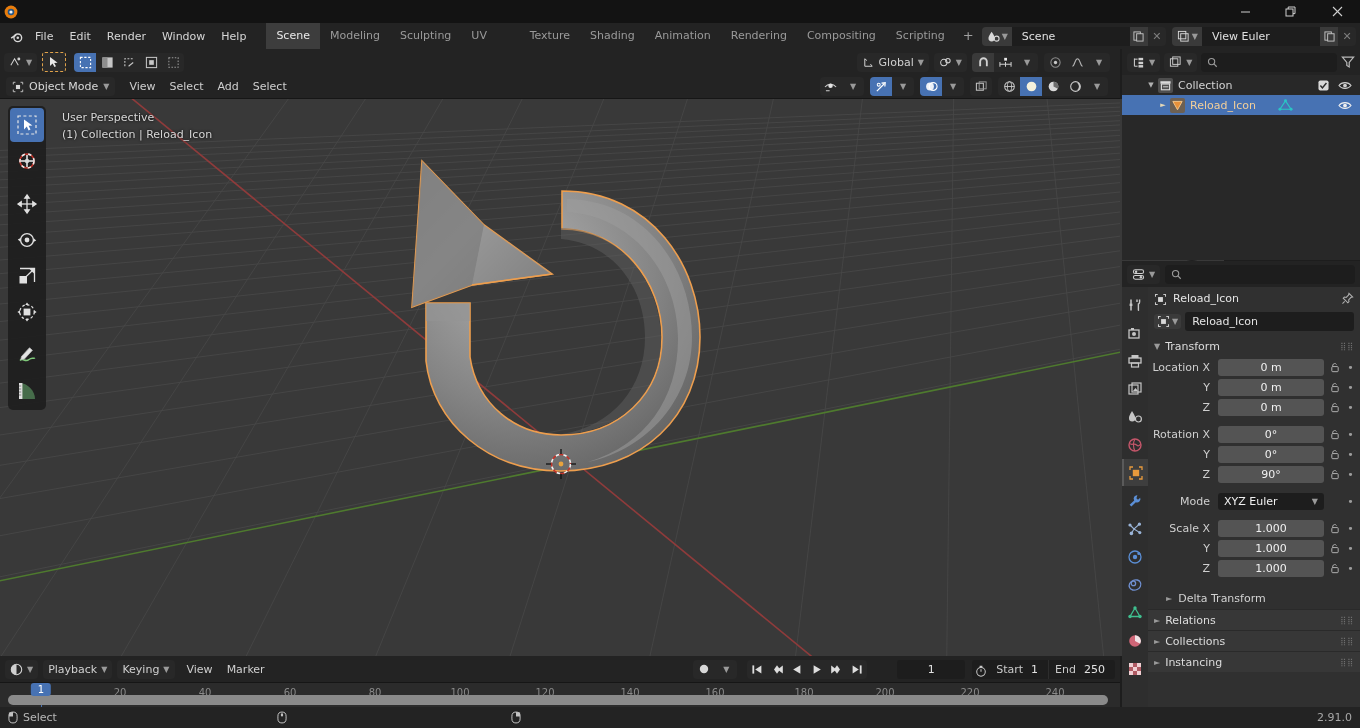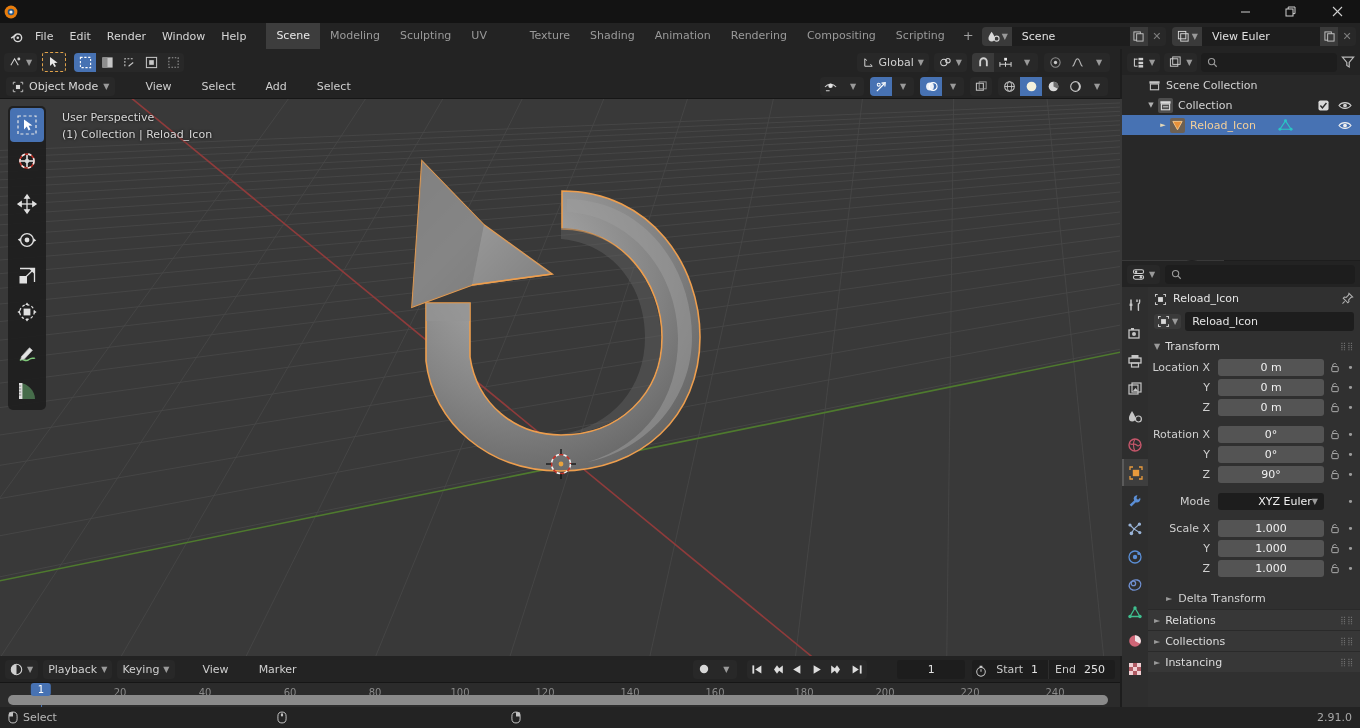--- a/index.html
+++ b/index.html
@@ -74,21 +74,21 @@
   .grp .seg.on { background: #4772b3; color: #fff; }
   .dd {
     display:flex; align-items:center; gap:4px; background:#282828; border-radius:4px;
     height:19px; padding: 0 5px; color:#d0d0d0; font-size:11px; margin-right: 5px;
   }
   .caret { font-size: 8px; color: #9a9a9a; }
   .mode-dd {
     display:flex; align-items:center; gap:5px; background:#282828; border-radius:4px;
     height:19px; padding:0 6px; margin-right:7px; font-size:11px; color:#d8d8d8;
   }
-  .menu2 { padding: 2px 7px; font-size: 11px; color: #cfcfcf; border-radius:3px;margin-left:16px; }
+  .menu2 { padding: 2px 7px; font-size: 11px; color: #cfcfcf; border-radius:3px; }
 
   
   .vp-canvas {
     position: absolute; left: 0; top: 50px; width: 1224px; height: 557px;
     background: #393939; overflow: hidden;
   }
   .vp-overlay-text {
     position: absolute; left: 62px; top: 10px; font-size: 11px; color: #d7d7d7;
     line-height: 17px; text-shadow: 0 0 3px #000;
   }
@@ -891,30 +891,20 @@
         <span title=""></span>
       </div>
       <div>
         <svg width="14" height="14" viewBox="0 0 14 14">
           <path d="M1.4 2.2 L12.6 2.2 L8.2 7.4 L8.2 12 L5.8 10.4 L5.8 7.4 z" fill="none" stroke="#b9b9b9" stroke-width="1.2"></path>
         </svg>
       </div>
     </div>
 
     <div>
-      <div class="ol-row">
-        <div class="tri" style="margin-left:12px"></div>
-        <span style="margin-right:5px;display:flex">
-          <svg width="13" height="13" viewBox="0 0 14 14">
-            <rect x="1.5" y="2.4" width="11" height="2.6" fill="#c2c2c2"></rect>
-            <rect x="2.6" y="5.4" width="8.8" height="6.2" fill="none" stroke="#c2c2c2" stroke-width="1.2"></rect>
-          </svg>
-        </span>
-        <span>Scene Collection</span>
-      </div>
 
       <div class="ol-row">
         <div class="tri" style="margin-left:22px">▼</div>
         <span style="margin-right:5px;display:flex;background:#4e4e4e;border-radius:2px;padding:1px">
           <svg width="13" height="13" viewBox="0 0 14 14">
             <rect x="1.5" y="2.4" width="11" height="2.6" fill="#d8d8d8"></rect>
             <rect x="2.6" y="5.4" width="8.8" height="6.2" fill="none" stroke="#d8d8d8" stroke-width="1.2"></rect>
             <line x1="4.4" y1="8.4" x2="10" y2="8.4" stroke="#d8d8d8" stroke-width="1"></line>
           </svg>
         </span>
@@ -1186,21 +1176,21 @@
               </svg>
           </div>
           <div class="dot">•</div>
         </div>
 
         <div style="height:6px"></div>
 
         <div class="field-row">
           <div class="field-label">Mode</div>
           <div class="field-val dd-style">
-            <span style="flex:1;text-align:right">XYZ Euler</span>
+            <span style="flex:1;text-align:left">XYZ Euler</span>
             <span class="caret">▼</span>
           </div>
           <div class="lockicon"></div>
           <div class="dot">•</div>
         </div>
 
         <div style="height:6px"></div>
 
         <div class="field-row">
           <div class="field-label">Scale X</div>

